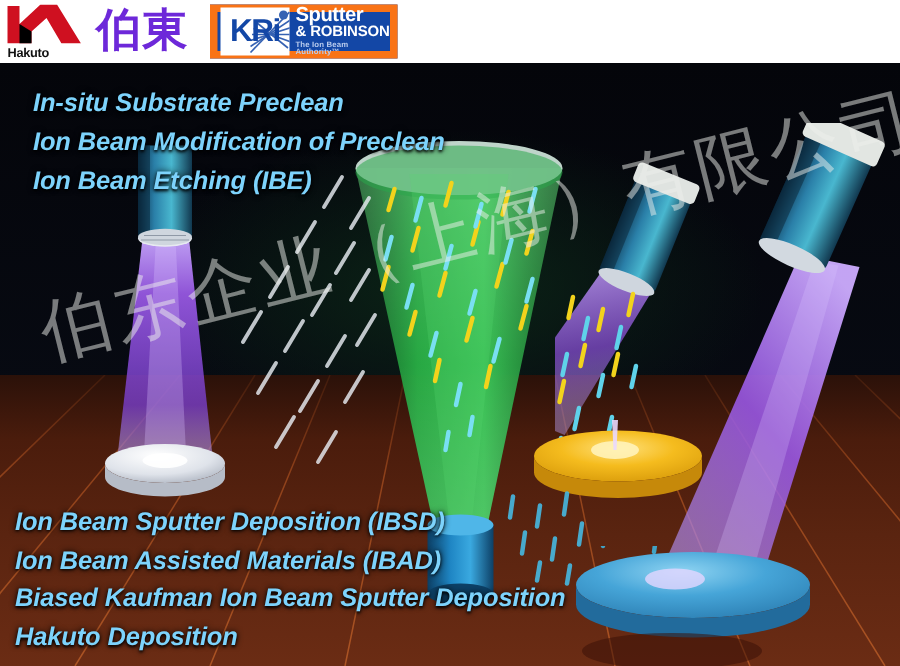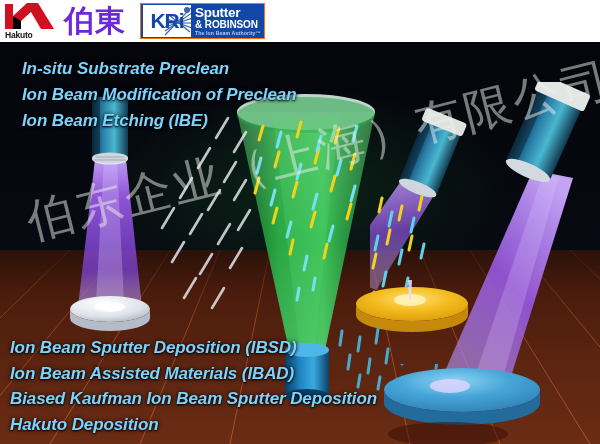--- a/index.html
+++ b/index.html
@@ -22,21 +22,21 @@
     font-family:"Liberation Sans", sans-serif;
   }
   .hakuto-cn {
     font-size:30px; font-weight:bold; color:#6d28d9;
     letter-spacing:1px; margin-left:6px; line-height:1;
     font-family:"DejaVu Sans", sans-serif;
   }
   .kri-block {
     position:relative; margin-left:14px; height:36px; width:125px;
     background:#1347a6; display:flex; align-items:center;
-    border:1px solid #f97316;
+    border:5px solid #f97316;
   }
   .kri-badge {
     position:relative; width:48px; height:32px; margin-left:2px;
     background:#ffffff; overflow:hidden;
     display:flex; align-items:center; justify-content:center;
   }
   .kri-badge-text {
     position:relative; z-index:2;
     font-size:21px; font-weight:bold; color:#1347a6;
     font-family:"Liberation Sans", sans-serif; letter-spacing:-1px;

